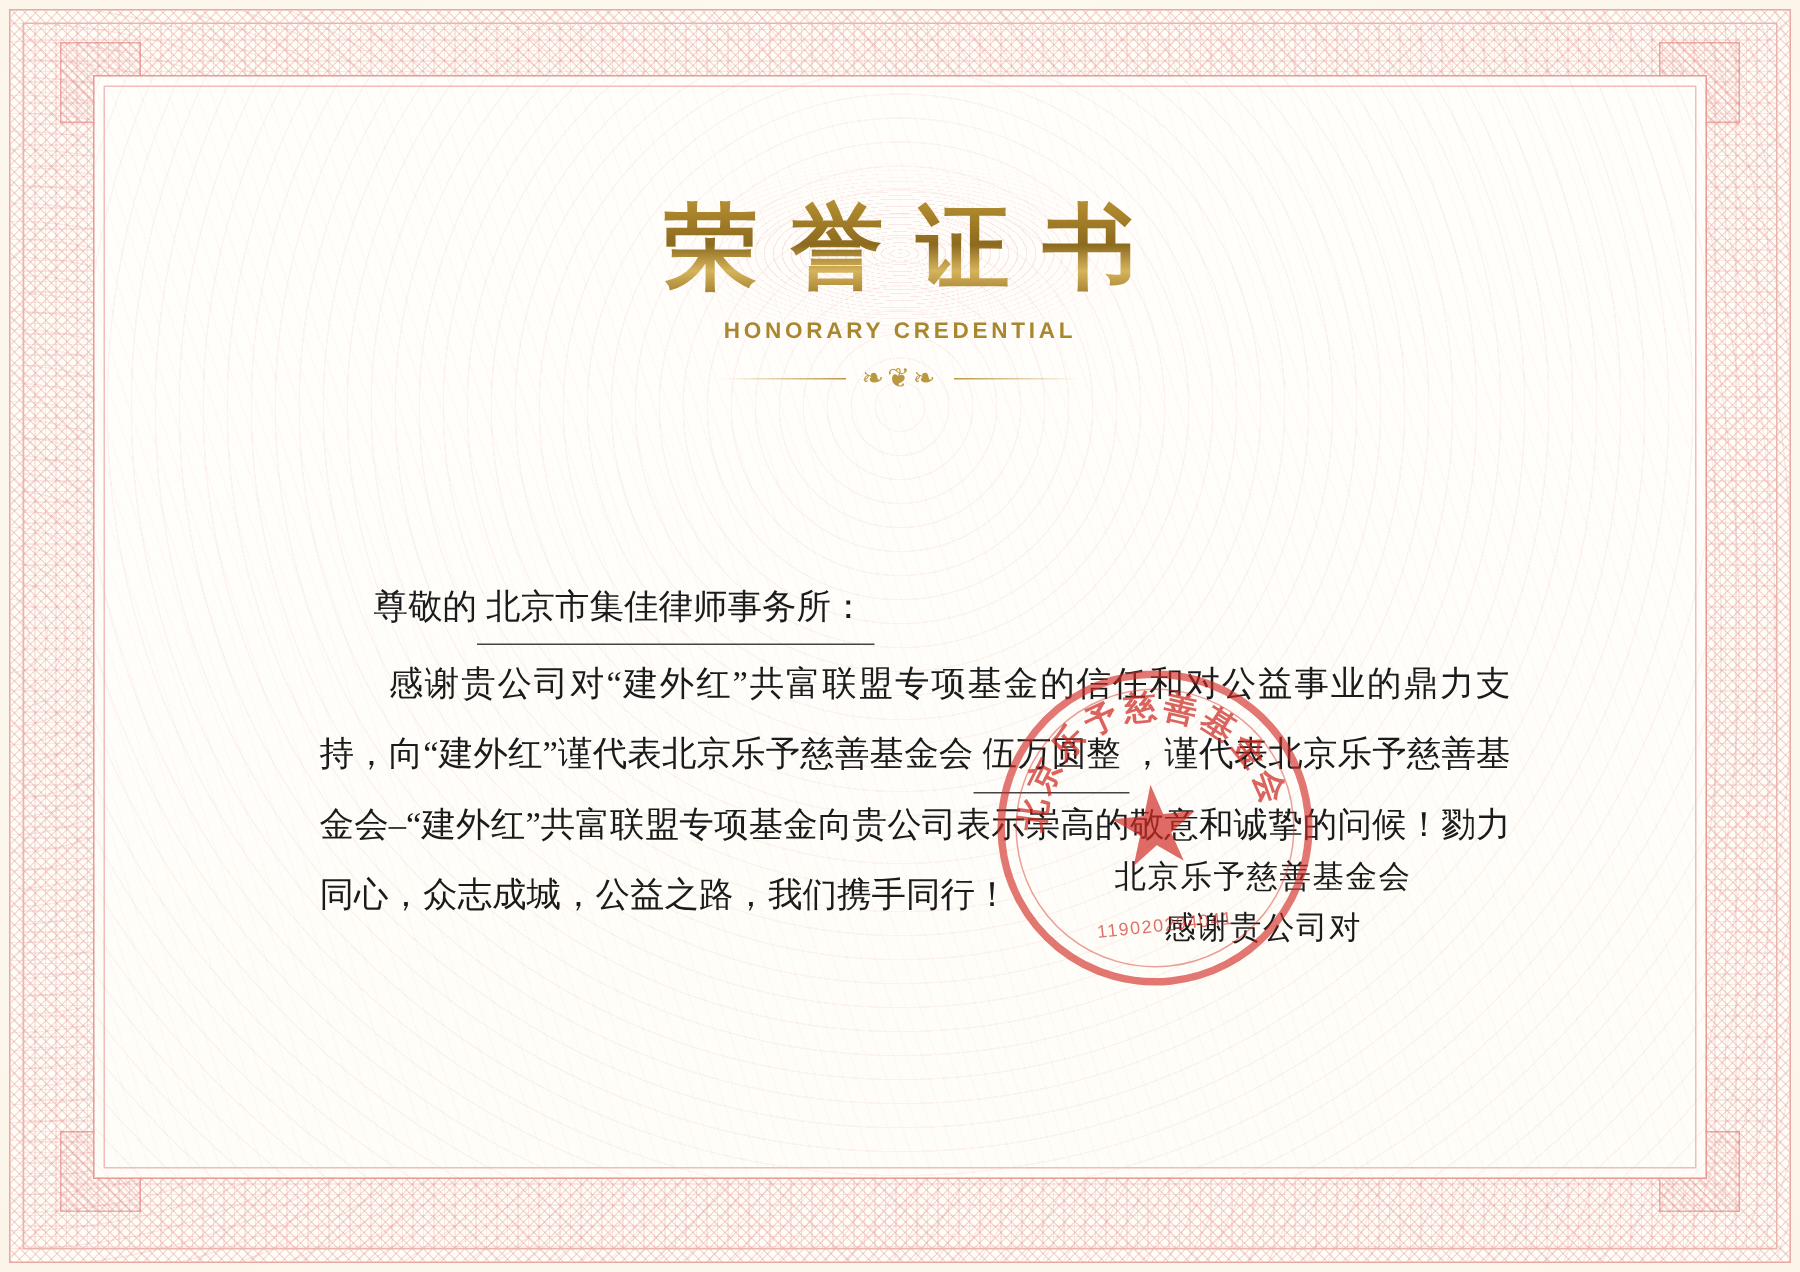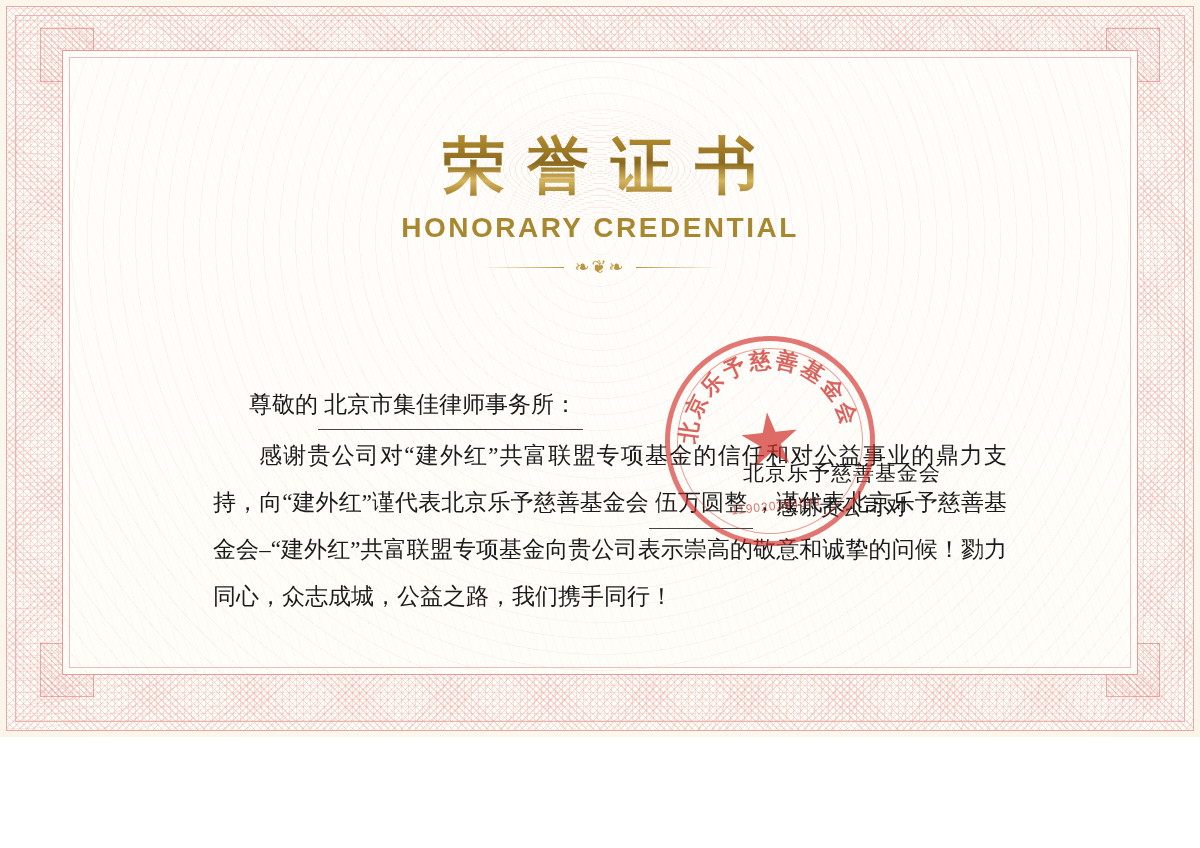--- a/index.html
+++ b/index.html
@@ -12,21 +12,21 @@
     width: 1200px;
     height: 848px;
     font-family: "Liberation Serif", "DejaVu Serif", serif;
     overflow: hidden;
   }
 
   
   .certificate {
     position: relative;
     width: 1200px;
-    height: 737px;
+    height: 848px;
     background:
       radial-gradient(ellipse at 50% 45%, #fffdf7 0%, #fdf9f0 55%, #fbf4e9 100%);
     box-sizing: border-box;
     overflow: hidden;
   }
 
   
   .border-ornament {
     position: absolute;
     inset: 6px;
@@ -145,21 +145,21 @@
     color: #9a7b2a;
     background: linear-gradient(180deg, #b99233 0%, #8c6a1e 45%, #d6b45c 70%, #8f6d20 100%);
     -webkit-background-clip: text;
     background-clip: text;
     -webkit-text-fill-color: transparent;
     line-height: 1.15;
   }
   .title-en {
     margin-top: 10px;
     font-family: "Liberation Sans", sans-serif;
-    font-size: 28px;
+    font-size: 15px;
     font-weight: bold;
     letter-spacing: 2.5px;
     color: #a9872f;
   }
   .title-flourish {
     margin-top: 14px;
     display: flex;
     align-items: center;
     justify-content: center;
     gap: 10px;

